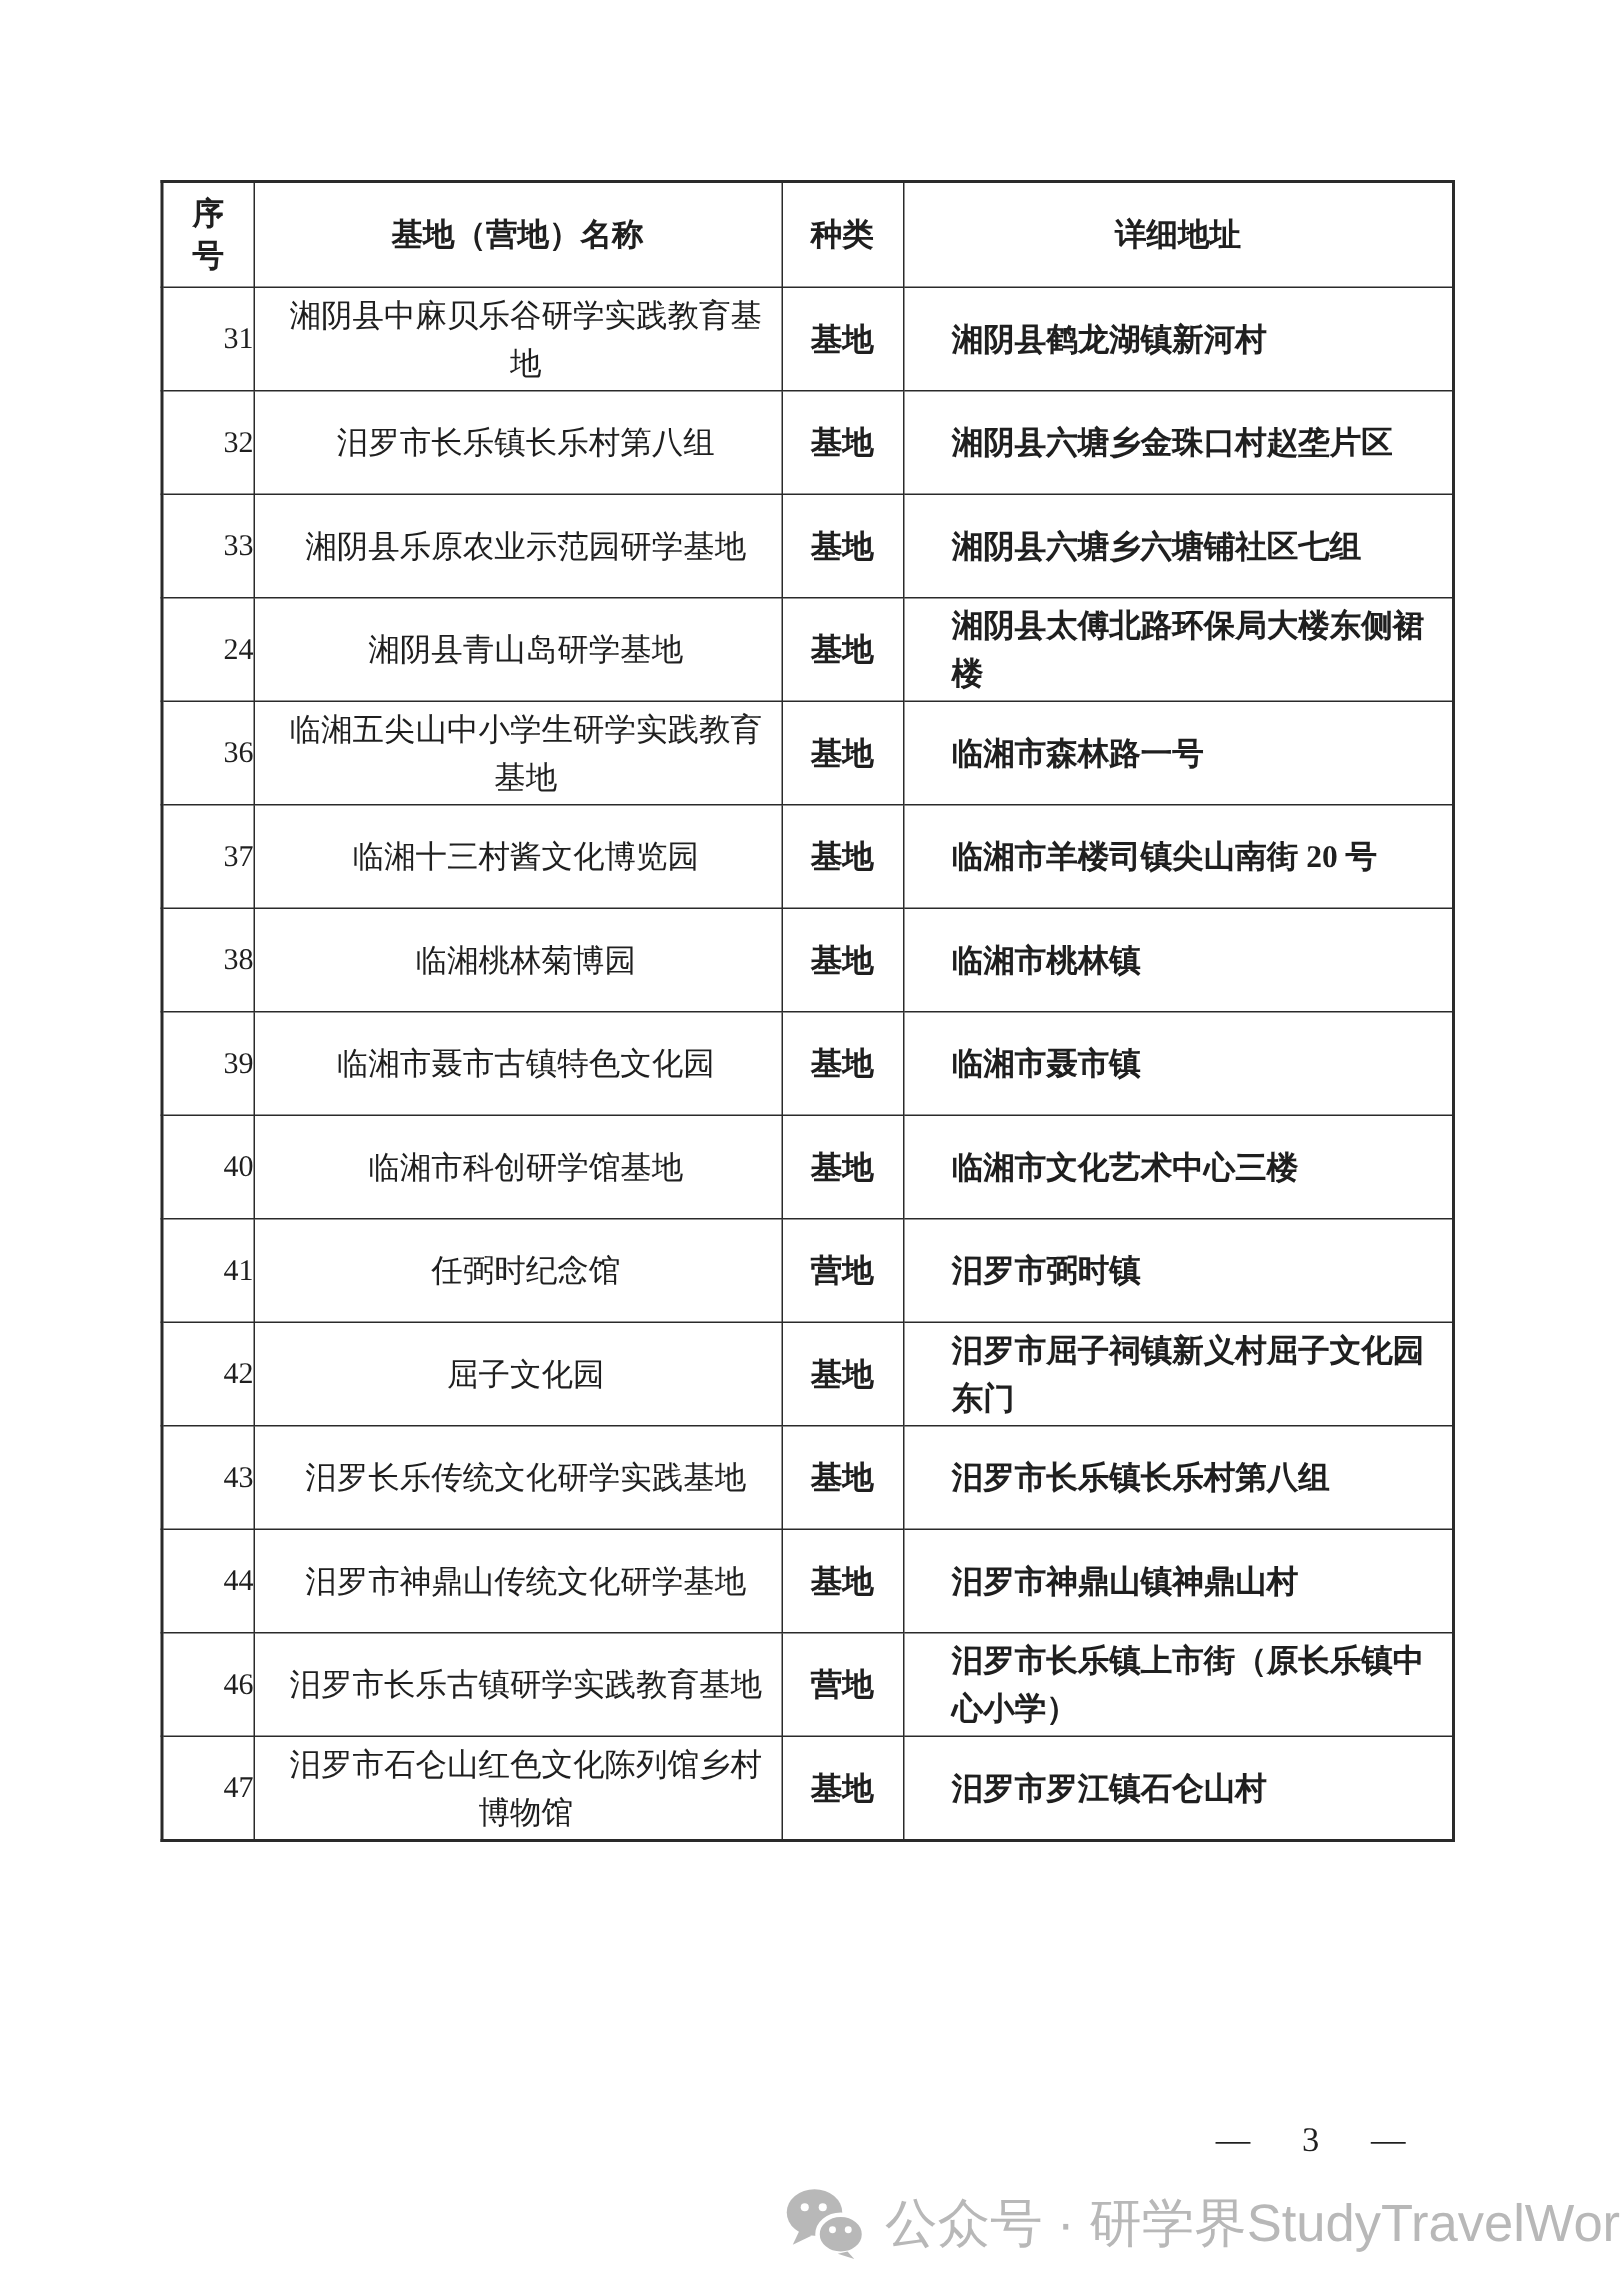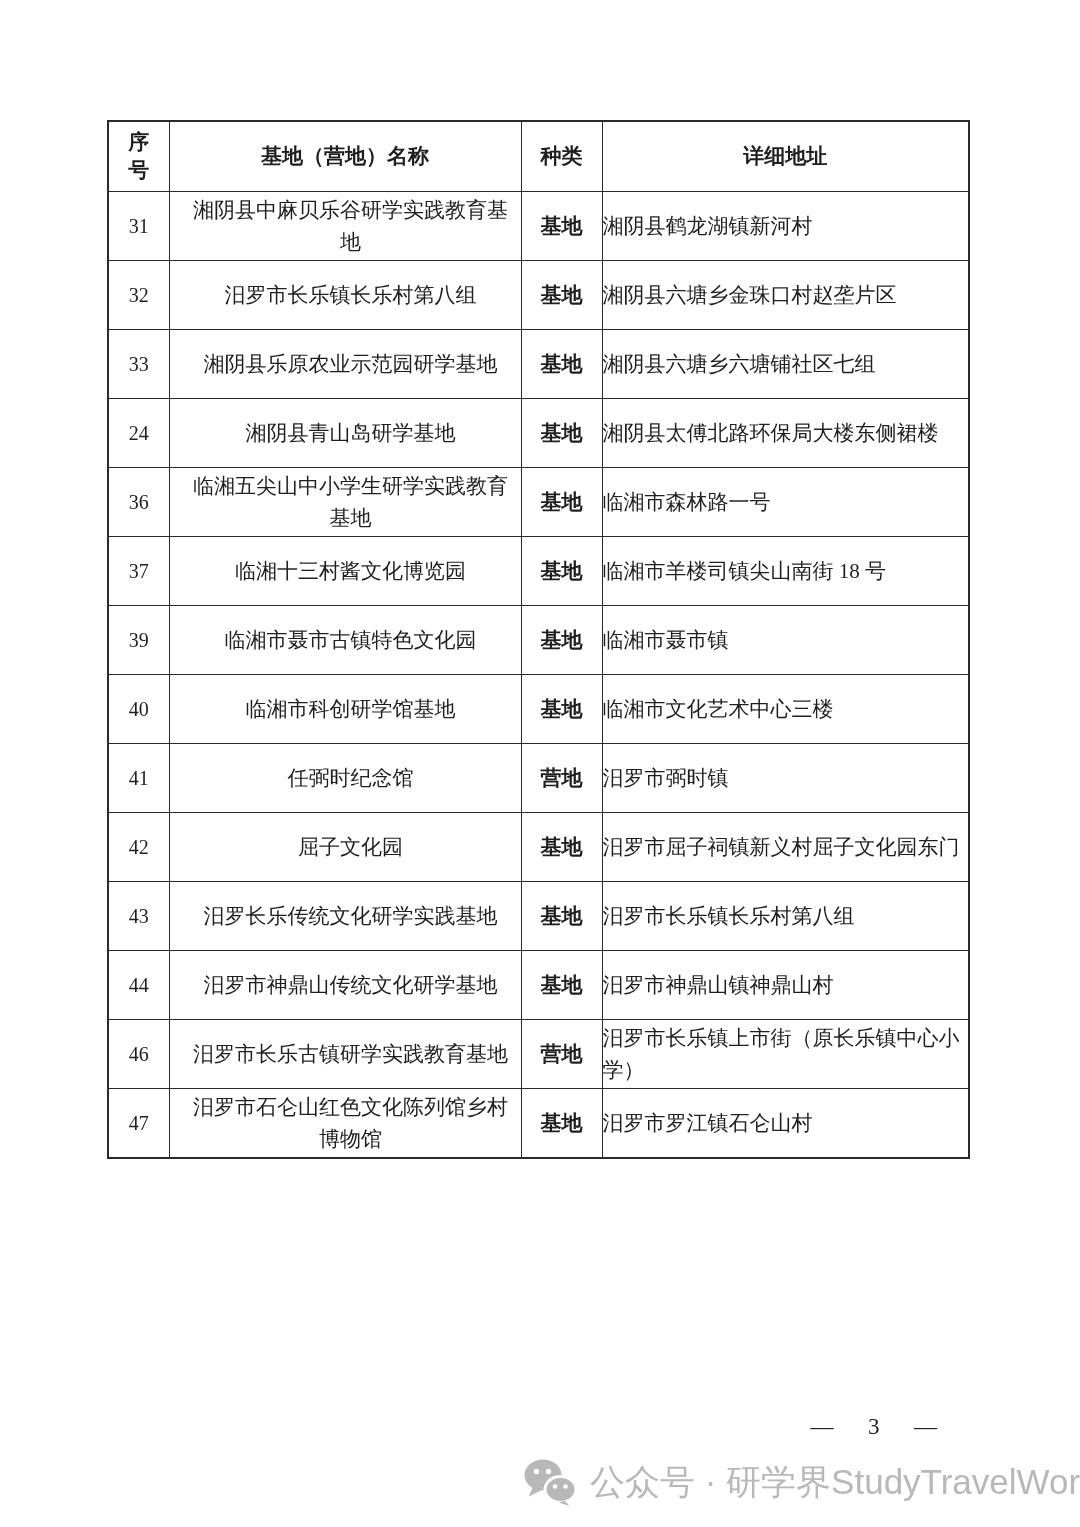--- a/index.html
+++ b/index.html
@@ -26,24 +26,24 @@
   .doc-table th, .doc-table td {
     border: 1px solid #2a2a2a;
     font-size: 21px;
     vertical-align: middle;
     line-height: 32px;
   }
   .doc-table thead tr { height: 70px; }
   .doc-table tbody tr { height: 69px; }
   .doc-table th { font-weight: bold; text-align: center; }
   th.th-no { white-space: pre-line; line-height: 28px; }
-  td.c-no { text-align: center; font-size: 20px; }
+  td.c-no { text-align: left; font-size: 20px; padding-left: 40px; }
   td.c-name { text-align: center; padding: 2px 9px 2px 20px; }
   td.c-type { text-align: center; font-weight: bold; }
-  td.c-addr { text-align: left; padding: 2px 4px 2px 0; }
+  td.c-addr { text-align: left; padding: 2px 4px 2px 32px; font-weight: bold; }
 
   .page-number {
     position: absolute;
     top: 1414px;
     right: 142px;
     font-size: 23px;
     color: #1f1f1f;
     letter-spacing: 1px;
     word-spacing: 10px;
     white-space: pre;
@@ -114,21 +114,27 @@
       <tr>
         <td class="c-no">36</td>
         <td class="c-name">临湘五尖山中小学生研学实践教育基地</td>
         <td class="c-type">基地</td>
         <td class="c-addr">临湘市森林路一号</td>
       </tr>
       <tr>
         <td class="c-no">37</td>
         <td class="c-name">临湘十三村酱文化博览园</td>
         <td class="c-type">基地</td>
-        <td class="c-addr">临湘市羊楼司镇尖山南街 18 号</td>
+        <td class="c-addr">临湘市羊楼司镇尖山南街 20 号</td>
+      </tr>
+      <tr>
+        <td class="c-no">38</td>
+        <td class="c-name">临湘桃林菊博园</td>
+        <td class="c-type">基地</td>
+        <td class="c-addr">临湘市桃林镇</td>
       </tr>
       <tr>
         <td class="c-no">39</td>
         <td class="c-name">临湘市聂市古镇特色文化园</td>
         <td class="c-type">基地</td>
         <td class="c-addr">临湘市聂市镇</td>
       </tr>
       <tr>
         <td class="c-no">40</td>
         <td class="c-name">临湘市科创研学馆基地</td>

